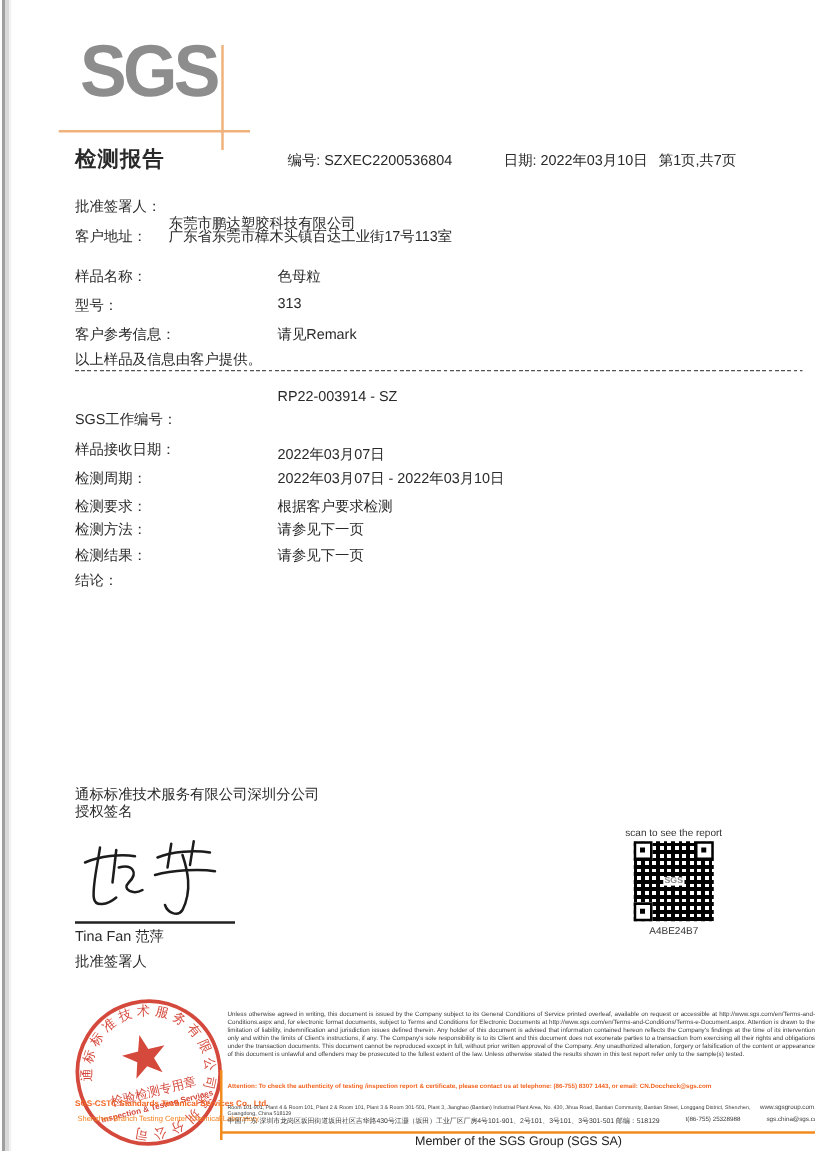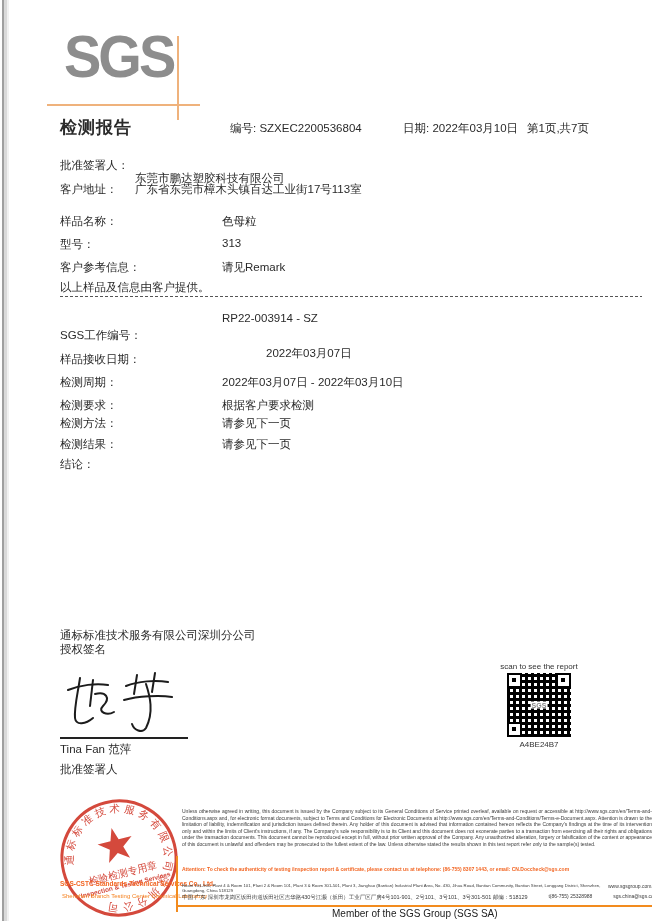--- a/index.html
+++ b/index.html
@@ -77,21 +77,21 @@
   <div class="abs val" style="left:222px;top:237px;">313</div>
   <div class="abs lbl" style="top:260px;text-align:right;">客户参考信息：</div>
   <div class="abs val" style="left:222px;top:260px;">请见Remark</div>
   <div class="abs lbl" style="top:280px;text-align:right;">以上样品及信息由客户提供。</div>
 
   <div class="abs dash"></div>
 
   <div class="abs lbl" style="top:328px;">SGS工作编号：</div>
   <div class="abs val" style="left:222px;top:312px;">RP22-003914 - SZ</div>
   <div class="abs lbl" style="top:352px;">样品接收日期：</div>
-  <div class="abs val" style="left:222px;top:346px;margin-left:44px;">2022年03月07日</div>
+  <div class="abs val" style="left:222px;top:356px;">2022年03月07日</div>
   <div class="abs lbl" style="top:375px;">检测周期：</div>
   <div class="abs val" style="left:222px;top:375px;">2022年03月07日 - 2022年03月10日</div>
   <div class="abs lbl" style="top:398px;">检测要求：</div>
   <div class="abs val" style="left:222px;top:398px;">根据客户要求检测</div>
   <div class="abs lbl" style="top:416px;">检测方法：</div>
   <div class="abs val" style="left:222px;top:416px;">请参见下一页</div>
   <div class="abs lbl" style="top:437px;">检测结果：</div>
   <div class="abs val" style="left:222px;top:437px;">请参见下一页</div>
   <div class="abs lbl" style="top:457px;text-align:center;">结论：</div>
 

